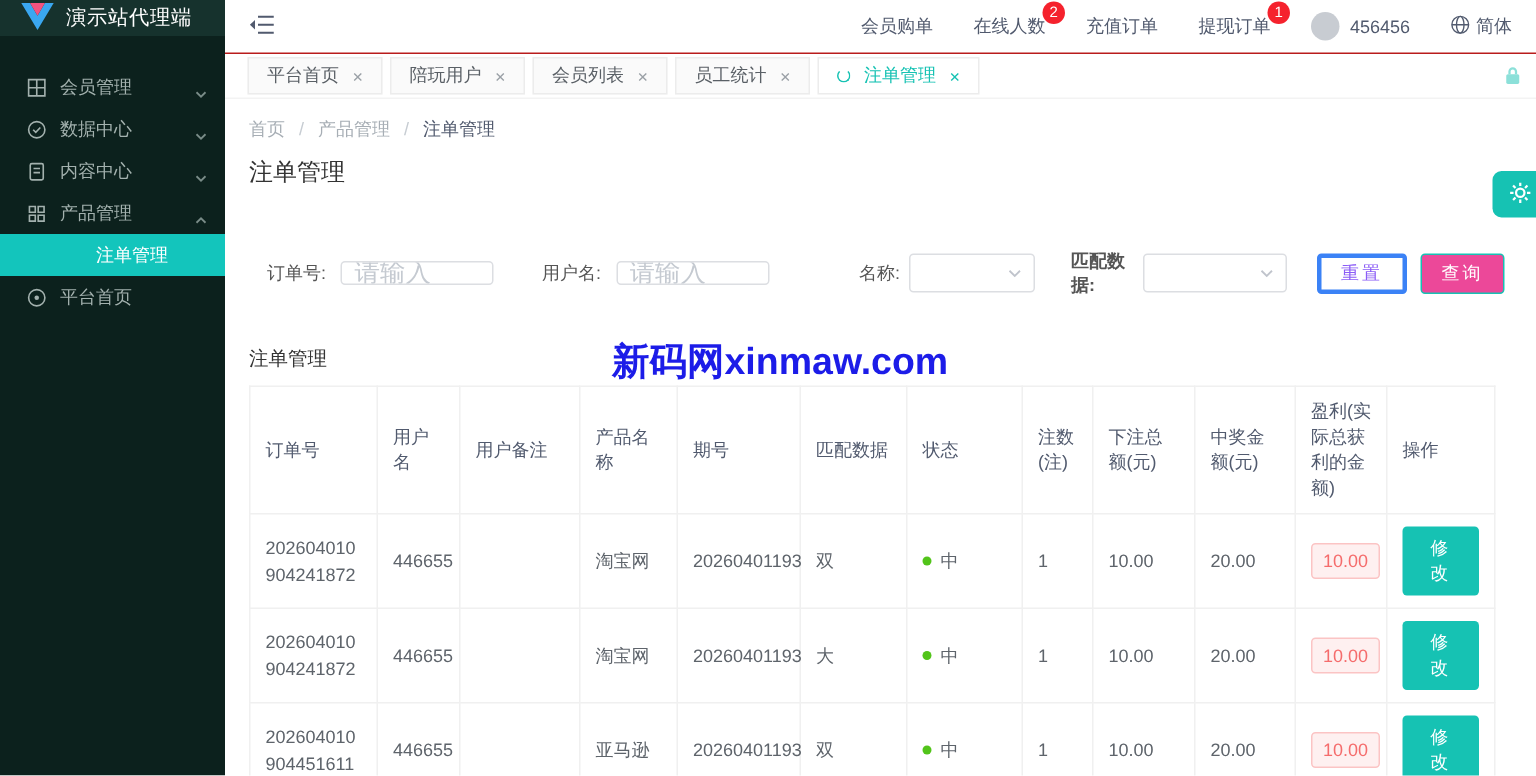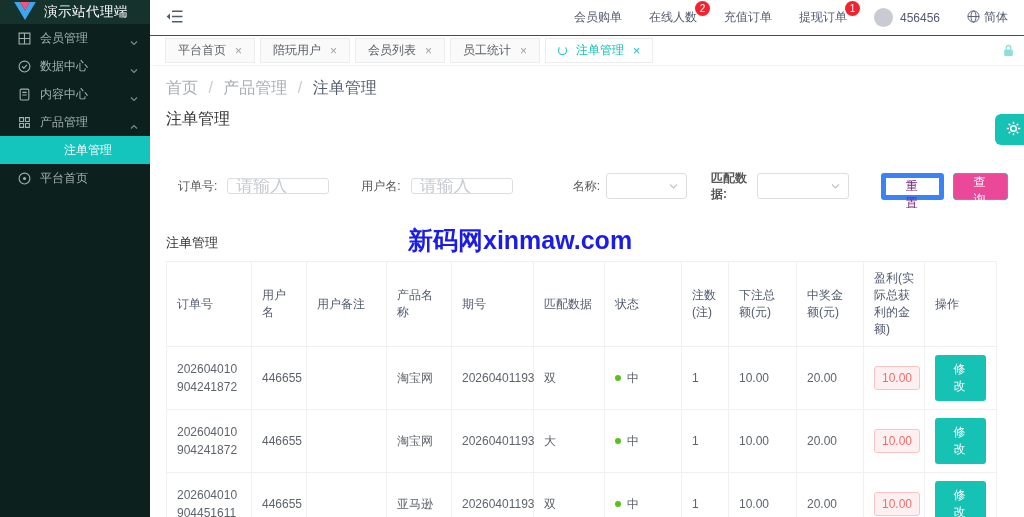--- a/index.html
+++ b/index.html
@@ -4,21 +4,21 @@
 <style>
   * { margin:0; padding:0; box-sizing:border-box; }
   html,body { width:1024px; height:517px; overflow:hidden; background:#fff;
     font-family:"Liberation Sans","DejaVu Sans",sans-serif; }
   body { position:relative; font-size:12px; color:#515a6e; }
 
   
   .sidebar { position:absolute; left:0; top:0; width:150px; height:517px; background:#0c211d; z-index:5; }
   .logo { height:24px; background:#16322d; display:flex; align-items:center; padding-left:14px; }
   .logo-text { color:#fff; font-size:13.5px; margin-left:8px; letter-spacing:.5px; }
-  .menu { padding-top:0; }
+  .menu { padding-top:20px; }
   .menu-item { height:28px; display:flex; align-items:center; padding:0 12px 0 18px; color:#a3b1ae; font-size:12px; cursor:pointer; }
   .menu-item .mi-icon { width:13px; height:13px; margin-right:9px; flex:none; }
   .menu-item .mi-icon svg { display:block; }
   .menu-item .chev { margin-left:auto; width:8px; height:6px; }
   .menu-sub { height:28px; display:flex; align-items:center; padding-left:64px; color:#a3b1ae; font-size:12px; cursor:pointer; }
   .menu-sub.active { background:#13c5bc; color:#fff; }
 
   
   .main { margin-left:150px; }
   .topbar { height:36px; background:#fff; border-bottom:1px solid #b91c1c; display:flex; align-items:center; padding:0 16px 0 16px; }
@@ -31,36 +31,36 @@
 
   .tabbar { height:30px; background:#fff; display:flex; align-items:center; padding-left:15px; border-bottom:1px solid #f3f3f3; position:relative; }
   .tab { height:25px; display:flex; align-items:center; gap:9px; padding:0 12px; margin-right:5px; background:#fafafa; border:1px solid #ececec; font-size:12px; color:#5a6066; cursor:pointer; white-space:nowrap; }
   .tab.active { background:#fff; color:#16c2b3; }
   .tab-close { color:#9aa0a6; font-size:12px; cursor:pointer; }
   .tab.active .tab-close { color:#16c2b3; }
   .spinner { width:9px; height:9px; border:1.4px solid #16c2b3; border-top-color:transparent; border-radius:50%; display:inline-block; }
   .lock-btn { position:absolute; right:9px; top:8px; cursor:pointer; }
 
   .content { padding:0 16px; background:#fff; }
-  .breadcrumb { margin-top:12px; font-size:16px; color:#a7aeb5; }
+  .breadcrumb { margin-top:12px; font-size:12px; color:#a7aeb5; }
   .breadcrumb .sep { margin:0 6px; color:#c6ccd2; }
   .breadcrumb .current { color:#515a6e; }
   .page-title { margin-top:10px; font-size:16px; font-weight:500; color:#333; }
 
   .filter-row { margin-top:40px; display:flex; align-items:center; font-size:12px; color:#555; }
   .f-label { margin-left:12px; white-space:nowrap; }
   .f-label.wrap { width:42px; white-space:normal; line-height:1.35; margin-left:24px;font-weight:bold; }
   .f-input { width:102px; height:16px; border:1px solid #dcdee2; border-radius:3px; margin-left:10px; padding:0 8px; font-size:17px; color:#555; outline:none; }
   .f-input::placeholder { color:#c5cad1; }
   .f-select { height:26px; border:1px solid #dcdee2; border-radius:3px; margin-left:6px; display:flex; align-items:center; justify-content:flex-end; padding-right:8px; cursor:pointer; background:#fff; }
   .f-select.w1 { width:84px; margin-left:6px; }
   .f-select.w2 { width:96px; }
   .ml-32 { margin-left:32px; } .ml-60 { margin-left:60px; }
   .btn { height:27px; padding:0 13px; font-size:12px; border-radius:3px; cursor:pointer; letter-spacing:2px; }
-  .btn-reset { margin-left:32px; background:#fff; border:5px solid #3b82f6; color:#701a75; }
+  .btn-reset { margin-left:20px; background:#fff; border:3px solid #3b82f6; color:#8b5cf6; }
   .btn-query { margin-left:9px; background:#ec4899; border:1px solid #16c2b3; color:#fff; }
 
   .section-title { margin-top:32px; font-size:13px; color:#333; }
 
   table.grid { margin-top:9px; width:830px; border-collapse:collapse; table-layout:fixed; font-size:12px; color:#5e646b; }
   .grid th, .grid td { border:1px solid #f0f0f0; padding:8px 10px; text-align:left; vertical-align:middle; font-weight:normal; }
   .grid th { color:#515a6e; line-height:1.4; height:56px; }
   .grid td { height:43px; line-height:1.5; }
   .c-order { word-break:break-all; }
   .dot { display:inline-block; width:6px; height:6px; border-radius:50%; margin-right:6px; vertical-align:1px; }

